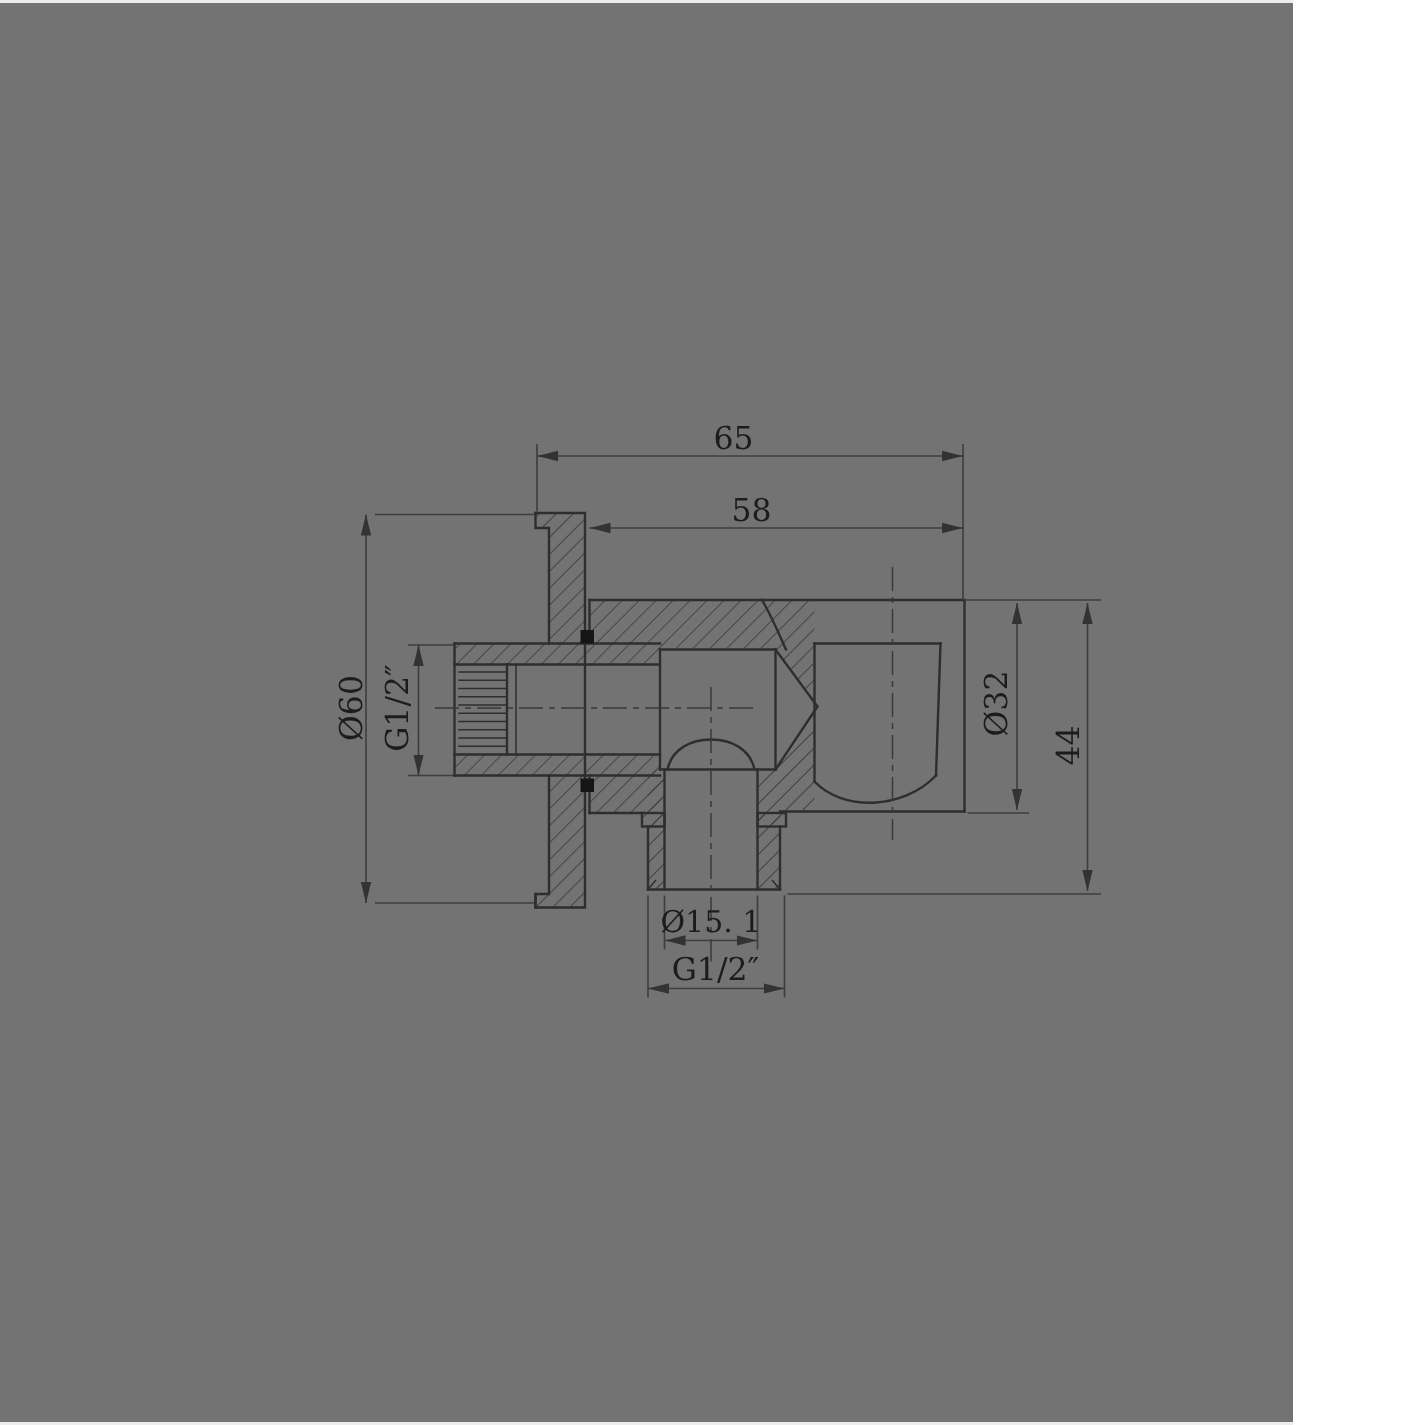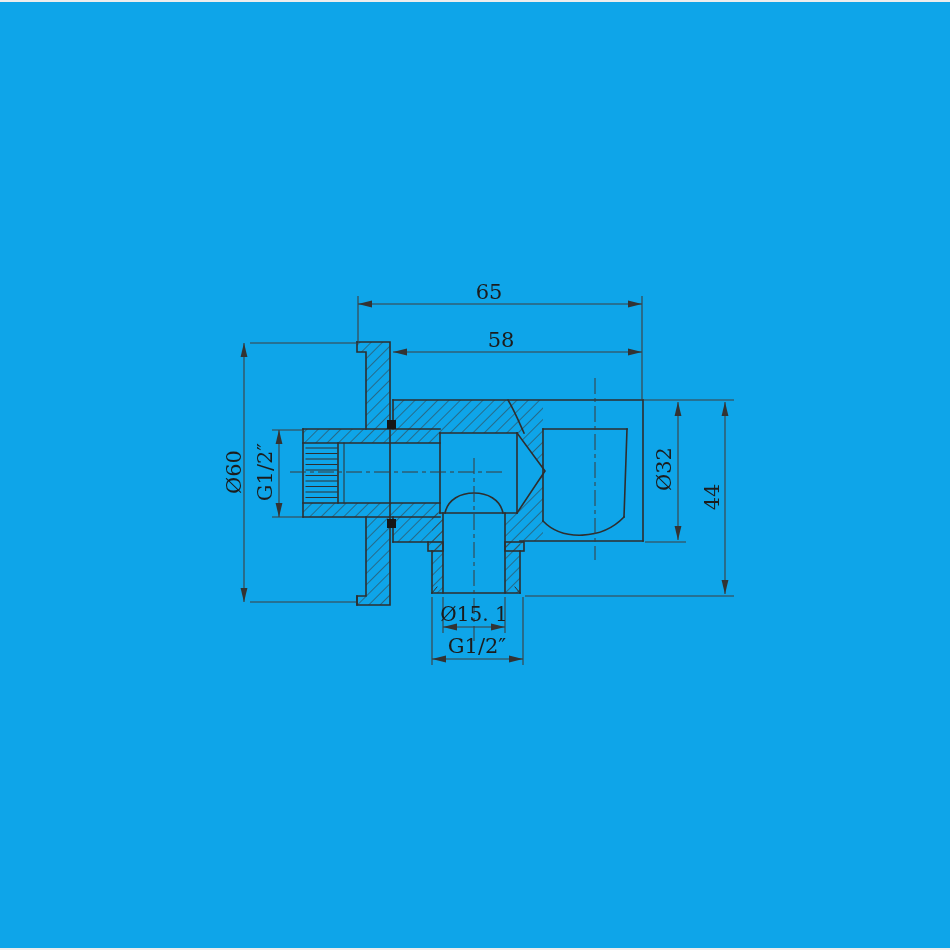--- a/index.html
+++ b/index.html
@@ -1,16 +1,16 @@
 <!DOCTYPE html>
 <html><head>
 <meta charset="utf-8">
 <style>
   html,body{margin:0;padding:0;background:#ffffff;}
-  .stage{position:relative;width:950px;height:950px;background:#0ea5e9;overflow:hidden;}
+  .stage{position:relative;width:862px;height:950px;background:#737373;overflow:hidden;}
   .edge{position:absolute;left:0;width:950px;height:2px;background:#ededed;}
   svg text{font-family:"DejaVu Serif","Liberation Serif",serif;fill:#1c1c1c;}
   .dimtxt{font-size:21px;}
   .dimtxt-sm{font-size:20px;}
 </style>
 </head>
 <body>
 
 <div class="stage">
   <div class="edge" style="top:0"></div>

